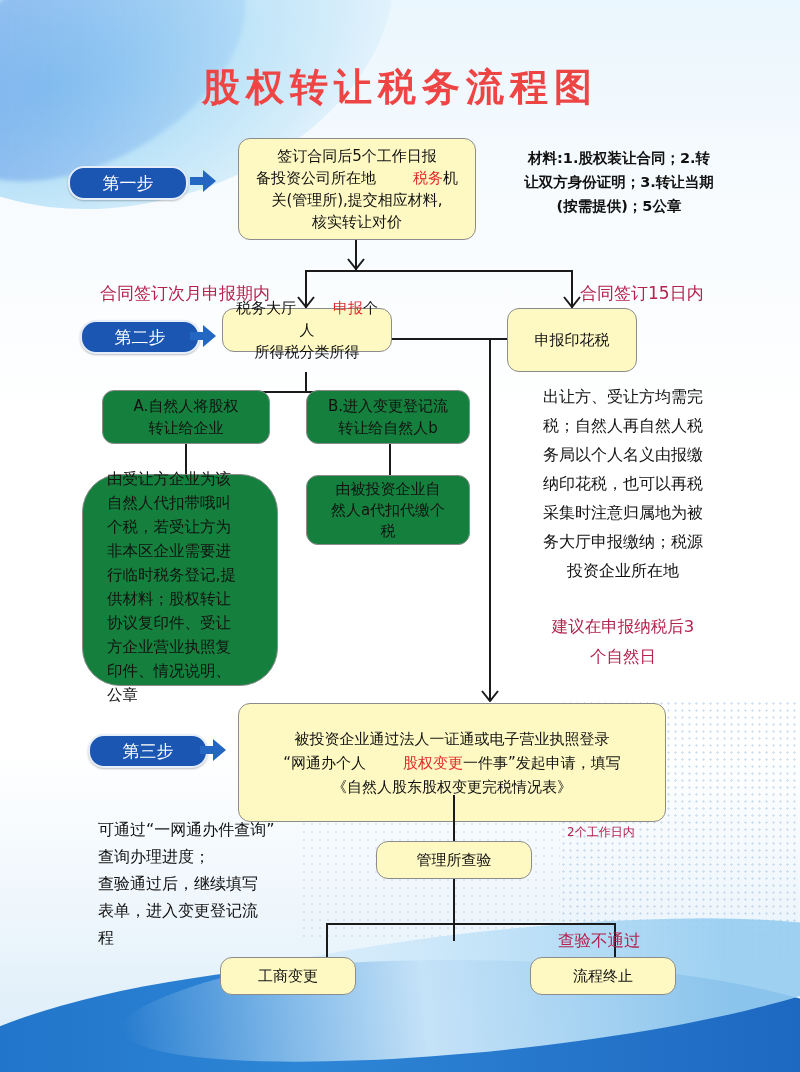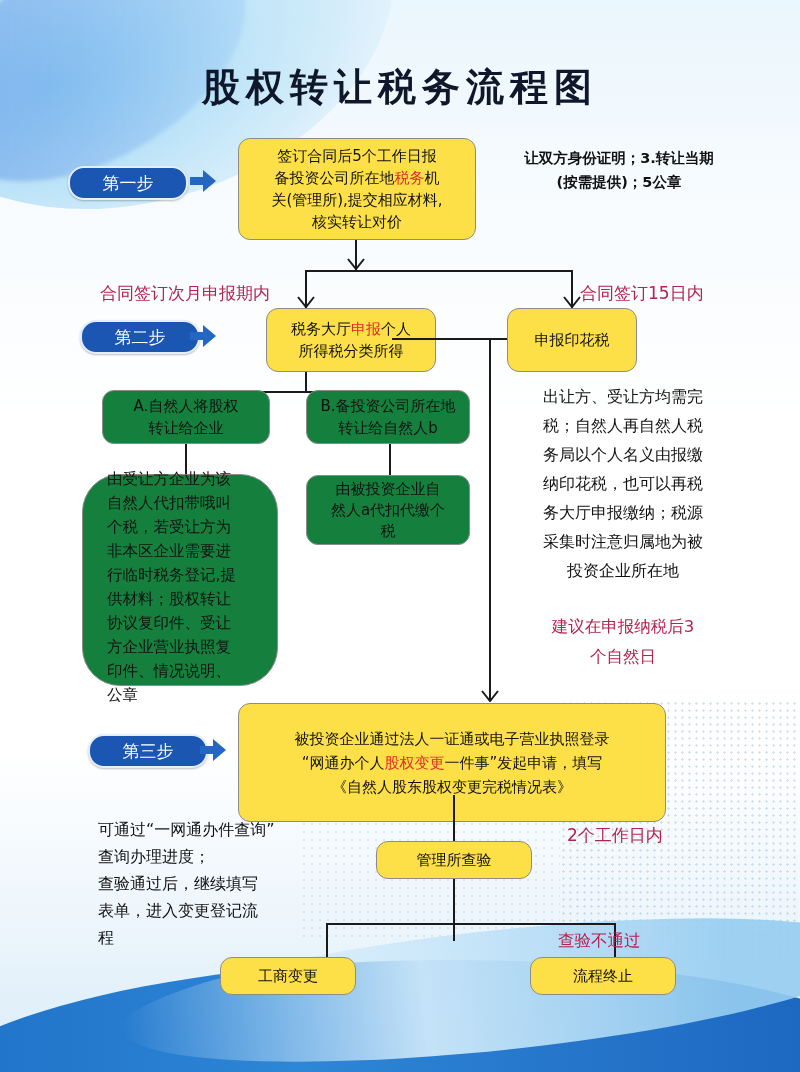--- a/index.html
+++ b/index.html
@@ -14,30 +14,30 @@
      background:linear-gradient(120deg,rgba(90,140,230,.55),rgba(140,200,245,.2));transform:rotate(-30deg);filter:blur(2px);}
   .bg-bottom{left:-100px;top:960px;width:1000px;height:260px;
      background:linear-gradient(90deg,#1d6fc6 0%,#2e86d6 40%,#1a62bd 100%);border-radius:55% 45% 0 0 / 60% 40% 0 0;}
   .bg-bottom-light{left:120px;top:930px;width:760px;height:120px;border-radius:50%;
      background:linear-gradient(90deg,rgba(255,255,255,0),rgba(205,232,250,.95) 40%,rgba(150,205,240,.9) 80%);transform:rotate(-6deg);}
   .bg-city{left:560px;top:700px;width:240px;height:260px;
      background-image:radial-gradient(rgba(130,170,210,.55) 1.2px,transparent 1.3px);background-size:7px 7px;opacity:.6;}
   .bg-city2{left:300px;top:780px;width:260px;height:160px;
      background-image:radial-gradient(rgba(140,170,200,.45) 1.1px,transparent 1.2px);background-size:8px 8px;opacity:.5;}
 
-  .title{left:0;top:62px;width:800px;text-align:center;font-size:38px;font-weight:bold;color:#0f172a;letter-spacing:6px;}
+  .title{left:0;top:62px;width:800px;text-align:center;font-size:38px;font-weight:bold;color:#ef4444;letter-spacing:6px;}
 
   .step{height:30px;width:116px;border-radius:16px;background:#1b56b3;color:#fff;font-size:17px;
         display:flex;align-items:center;justify-content:center;box-shadow:0 1px 2px rgba(0,0,0,.25);border:2px solid #e6eef9;}
   .step-arrow{width:26px;height:22px;}
   .box{box-sizing:border-box;border-radius:12px;border:1.5px solid #8c8c8c;
        display:flex;align-items:center;justify-content:center;text-align:center;font-size:15px;line-height:22px;padding:4px 8px;}
-  .pink{background:#fde047;}
+  .pink{background:#fef9c3;}
   .blue{background:#15803d;}
-  .red{color:#e02a2a;}
+  .red{color:#e02a2a;padding-left:37px;}
   .maroon{color:#b3234e;}
   .note{font-size:15px;line-height:24px;}
   .line{background:#1a1a1a;}
   .h{height:2px;} .v{width:2px;}
 </style>
 </head>
 <body>
 
 <div class="abs bg-swoosh-tl"></div>
 <div class="abs bg-swoosh-tl2"></div>
@@ -56,20 +56,21 @@
   </svg>
 
 <div class="abs box pink" style="left:238px;top:138px;width:238px;height:102px;flex-direction:column;">
   <div>签订合同后5个工作日报</div>
   <div><span>备投资公司所在地</span><span class="red">税务</span><span>机</span></div>
   <div>关(管理所),提交相应材料,</div>
   <div>核实转让对价</div>
 </div>
 
 <div class="abs note" style="left:494px;top:146px;width:250px;text-align:center;font-size:14.5px;line-height:24px;font-weight:600;">
+  <div>材料:1.股权装让合同；2.转</div>
   <div>让双方身份证明；3.转让当期</div>
   <div>(按需提供)；5公章</div>
 </div>
 
 <div class="abs line v" style="left:355px;top:240px;height:30px;"></div>
 <svg class="abs" style="left:347px;top:258px;" width="18" height="12">
     <path d="M1 1 L9 11 L17 1" stroke="#1a1a1a" stroke-width="2" fill="none"></path>
   </svg>
 <div class="abs line h" style="left:305px;top:270px;width:268px;"></div>
 <div class="abs line v" style="left:305px;top:270px;height:38px;"></div>
@@ -85,21 +86,21 @@
 <div class="abs maroon" style="left:580px;top:282px;font-size:17px;">合同签订15日内</div>
 
 <div class="abs step" style="left:80px;top:320px;">
     <span>第二步</span>
   </div>
 <div style="position:absolute;left:80px;top:320px;width:116px;"></div>
 <svg class="abs step-arrow" style="left:190px;top:325px;" viewBox="0 0 26 22">
     <path d="M0 7h13V0l13 11-13 11v-7H0z" fill="#2467c2"></path>
   </svg>
 
-<div class="abs box pink" style="left:222px;top:308px;width:170px;height:64px;flex-direction:column;margin-left:44px;">
+<div class="abs box pink" style="left:222px;top:308px;width:170px;height:44px;flex-direction:column;">
   <div><span>税务大厅</span><span class="red">申报</span><span>个人</span></div>
   <div>所得税分类所得</div>
 </div>
 
 <div class="abs box pink" style="left:507px;top:308px;width:130px;height:64px;">申报印花税</div>
 
 <div class="abs line h" style="left:392px;top:338px;width:115px;"></div>
 <div class="abs line v" style="left:489px;top:338px;height:362px;"></div>
 <svg class="abs" style="left:481px;top:690px;" width="18" height="12">
     <path d="M1 1 L9 11 L17 1" stroke="#1a1a1a" stroke-width="2" fill="none"></path>
@@ -108,21 +109,21 @@
 <div class="abs line v" style="left:305px;top:372px;height:20px;"></div>
 <div class="abs line h" style="left:186px;top:391px;width:202px;"></div>
 <div class="abs line v" style="left:186px;top:391px;height:10px;"></div>
 <div class="abs line v" style="left:386px;top:391px;height:10px;"></div>
 
 <div class="abs box blue" style="left:102px;top:390px;width:168px;height:54px;flex-direction:column;">
   <div>A.自然人将股权</div>
   <div>转让给企业</div>
 </div>
 <div class="abs box blue" style="left:306px;top:390px;width:164px;height:54px;flex-direction:column;">
-  <div>B.备投资公司所在地</div>
+  <div>B.进入变更登记流</div>
   <div>转让给自然人b</div>
 </div>
 
 <div class="abs line v" style="left:185px;top:444px;height:32px;"></div>
 <div class="abs line v" style="left:389px;top:444px;height:32px;"></div>
 
 <div class="abs box blue" style="left:82px;top:474px;width:196px;height:212px;border-radius:38px 38px 38px 38px;align-items:flex-start;justify-content:flex-start;text-align:left;padding:0 0 0 24px;font-size:15.5px;line-height:24px;">
   <div style="margin-top:-8px;">
     <div>由受让方企业为该</div>
     <div>自然人代扣带哦叫</div>
@@ -141,22 +142,22 @@
   <div>由被投资企业自</div>
   <div>然人a代扣代缴个</div>
   <div>税</div>
 </div>
 
 <div class="abs note" style="left:510px;top:382px;width:226px;text-align:center;font-size:16px;line-height:29px;">
   <div>出让方、受让方均需完</div>
   <div>税；自然人再自然人税</div>
   <div>务局以个人名义由报缴</div>
   <div>纳印花税，也可以再税</div>
+  <div>采集时注意归属地为被</div>
   <div>务大厅申报缴纳；税源</div>
-  <div>采集时注意归属地为被</div>
   <div>投资企业所在地</div>
 </div>
 
 <div class="abs maroon" style="left:510px;top:612px;width:226px;text-align:center;font-size:16.5px;line-height:30px;">
   <div>建议在申报纳税后3</div>
   <div>个自然日</div>
 </div>
 
 <div class="abs step" style="left:88px;top:734px;">
     <span>第三步</span>
@@ -175,21 +176,21 @@
 
 <div class="abs note" style="left:98px;top:816px;font-size:16px;line-height:27px;">
   <div>可通过“一网通办件查询”</div>
   <div>查询办理进度；</div>
   <div>查验通过后，继续填写</div>
   <div>表单，进入变更登记流</div>
   <div>程</div>
 </div>
 
 <div class="abs box pink" style="left:376px;top:841px;width:156px;height:38px;">管理所查验</div>
-<div class="abs maroon" style="left:567px;top:824px;font-size:17px;">2个工作日内</div>
+<div class="abs maroon" style="left:567px;top:824px;font-size:12px;">2个工作日内</div>
 
 <div class="abs line h" style="left:326px;top:923px;width:290px;"></div>
 <div class="abs line v" style="left:326px;top:923px;height:36px;"></div>
 <div class="abs line v" style="left:614px;top:923px;height:36px;"></div>
 
 <div class="abs maroon" style="left:558px;top:930px;font-size:16.5px;">查验不通过</div>
 
 <div class="abs box pink" style="left:220px;top:957px;width:136px;height:38px;">工商变更</div>
 <div class="abs box pink" style="left:530px;top:957px;width:146px;height:38px;">流程终止</div>
 

